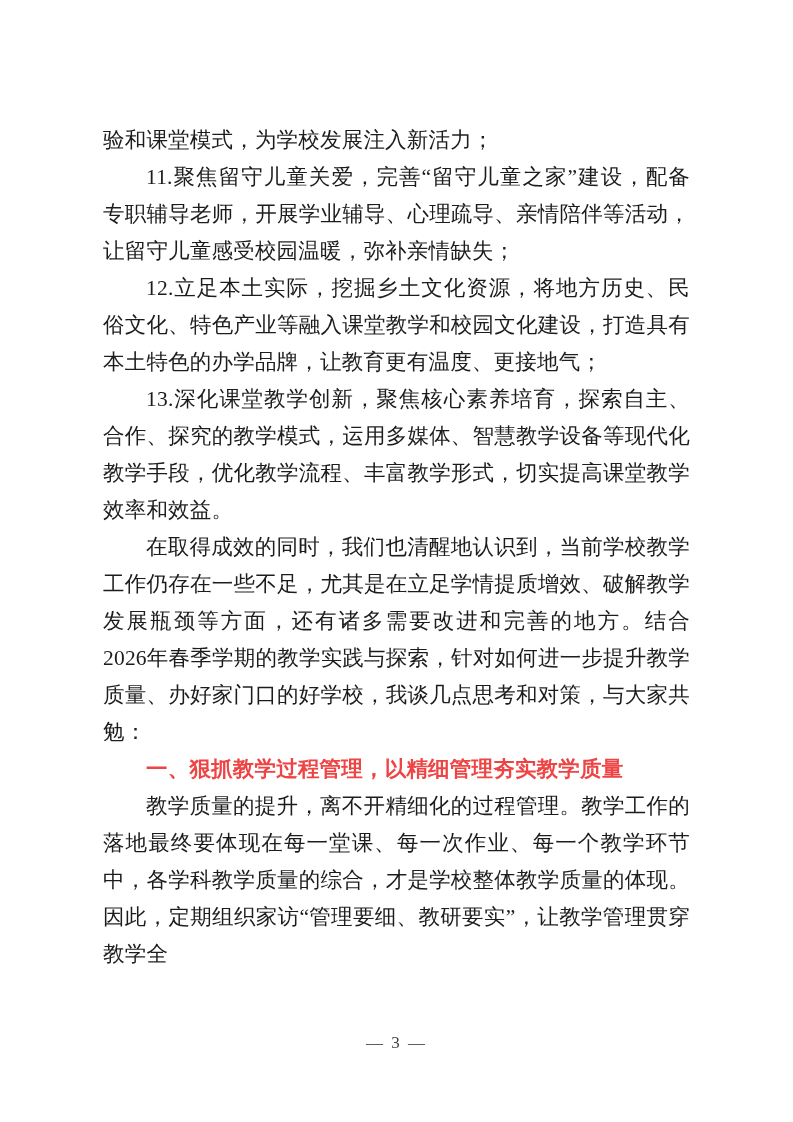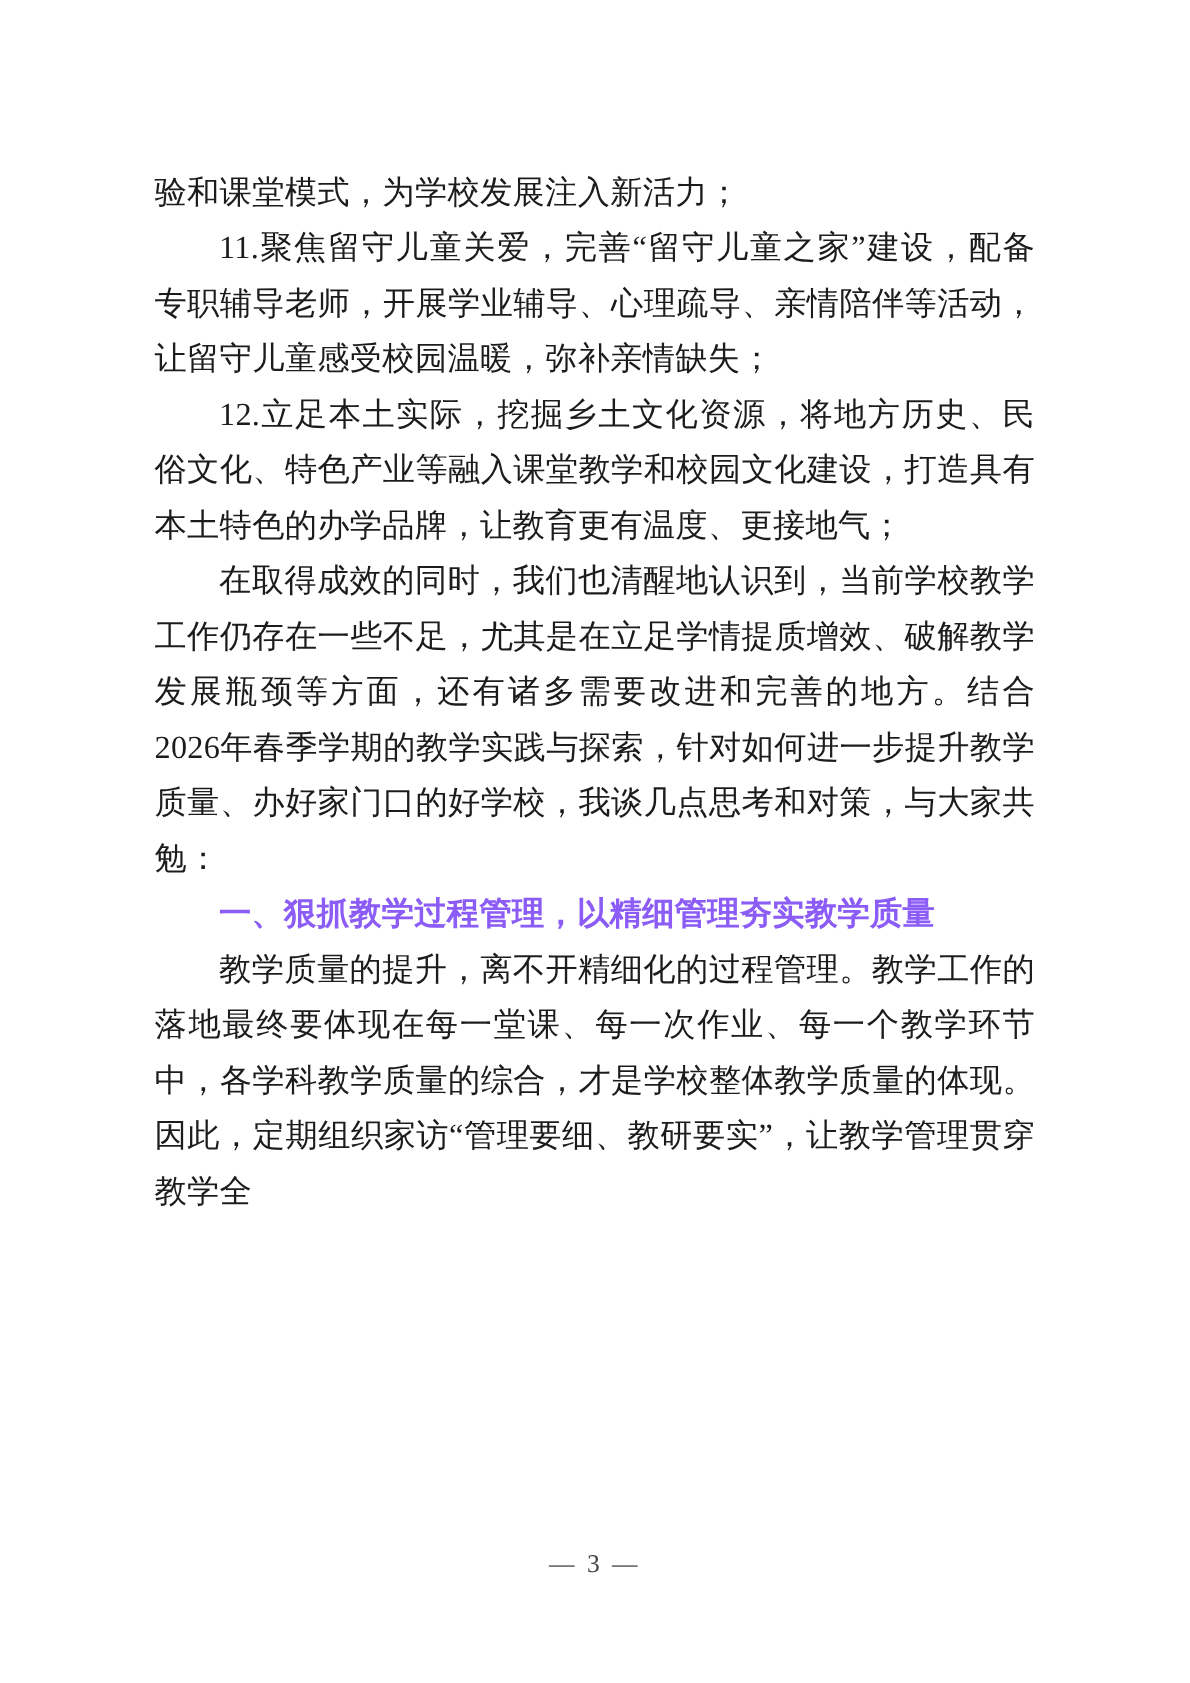--- a/index.html
+++ b/index.html
@@ -12,41 +12,41 @@
     width: 793px;
     height: 1122px;
     background: #ffffff;
     overflow: hidden;
     font-family: "Liberation Serif", "DejaVu Serif", serif;
     color: #1c1c1c;
   }
   .doc-body {
     position: absolute;
     left: 103px;
-    top: 110px;
+    top: 122px;
     width: 587px;
     font-size: 21.5px;
     line-height: 37px;
     text-align: justify;
     text-justify: inter-character;
   }
   .para {
     margin: 0;
     padding: 0;
     text-indent: 2em;
     letter-spacing: 0.2px;
   }
   .para.no-indent {
     text-indent: 0;
   }
   .para.heading {
     font-family: "Liberation Sans", "DejaVu Sans", sans-serif;
     font-weight: bold;
     text-align: left;
-    color: #8b5cf6;
+    color: #ef4444;
   }
   .page-footer {
     position: absolute;
     left: 0;
     right: 0;
     top: 1032px;
     text-align: center;
     font-size: 17px;
     line-height: 22px;
     color: #444444;
@@ -54,20 +54,21 @@
   }
 </style>
 </head>
 <body>
 
 <div class="page">
   <main class="doc-body">
       <p class="para no-indent">验和课堂模式，为学校发展注入新活力；</p>
       <p class="para">11.聚焦留守儿童关爱，完善“留守儿童之家”建设，配备专职辅导老师，开展学业辅导、心理疏导、亲情陪伴等活动，让留守儿童感受校园温暖，弥补亲情缺失；</p>
       <p class="para">12.立足本土实际，挖掘乡土文化资源，将地方历史、民俗文化、特色产业等融入课堂教学和校园文化建设，打造具有本土特色的办学品牌，让教育更有温度、更接地气；</p>
+      <p class="para">13.深化课堂教学创新，聚焦核心素养培育，探索自主、合作、探究的教学模式，运用多媒体、智慧教学设备等现代化教学手段，优化教学流程、丰富教学形式，切实提高课堂教学效率和效益。</p>
       <p class="para">在取得成效的同时，我们也清醒地认识到，当前学校教学工作仍存在一些不足，尤其是在立足学情提质增效、破解教学发展瓶颈等方面，还有诸多需要改进和完善的地方。结合 2026年春季学期的教学实践与探索，针对如何进一步提升教学质量、办好家门口的好学校，我谈几点思考和对策，与大家共勉：</p>
       <p class="para heading">一、狠抓教学过程管理，以精细管理夯实教学质量</p>
       <p class="para">教学质量的提升，离不开精细化的过程管理。教学工作的落地最终要体现在每一堂课、每一次作业、每一个教学环节中，各学科教学质量的综合，才是学校整体教学质量的体现。因此，定期组织家访“管理要细、教研要实”，让教学管理贯穿教学全</p>
     </main>
   <footer class="page-footer">
     <span>— 3 —</span>
   </footer>
 </div>
 
 </body></html>

